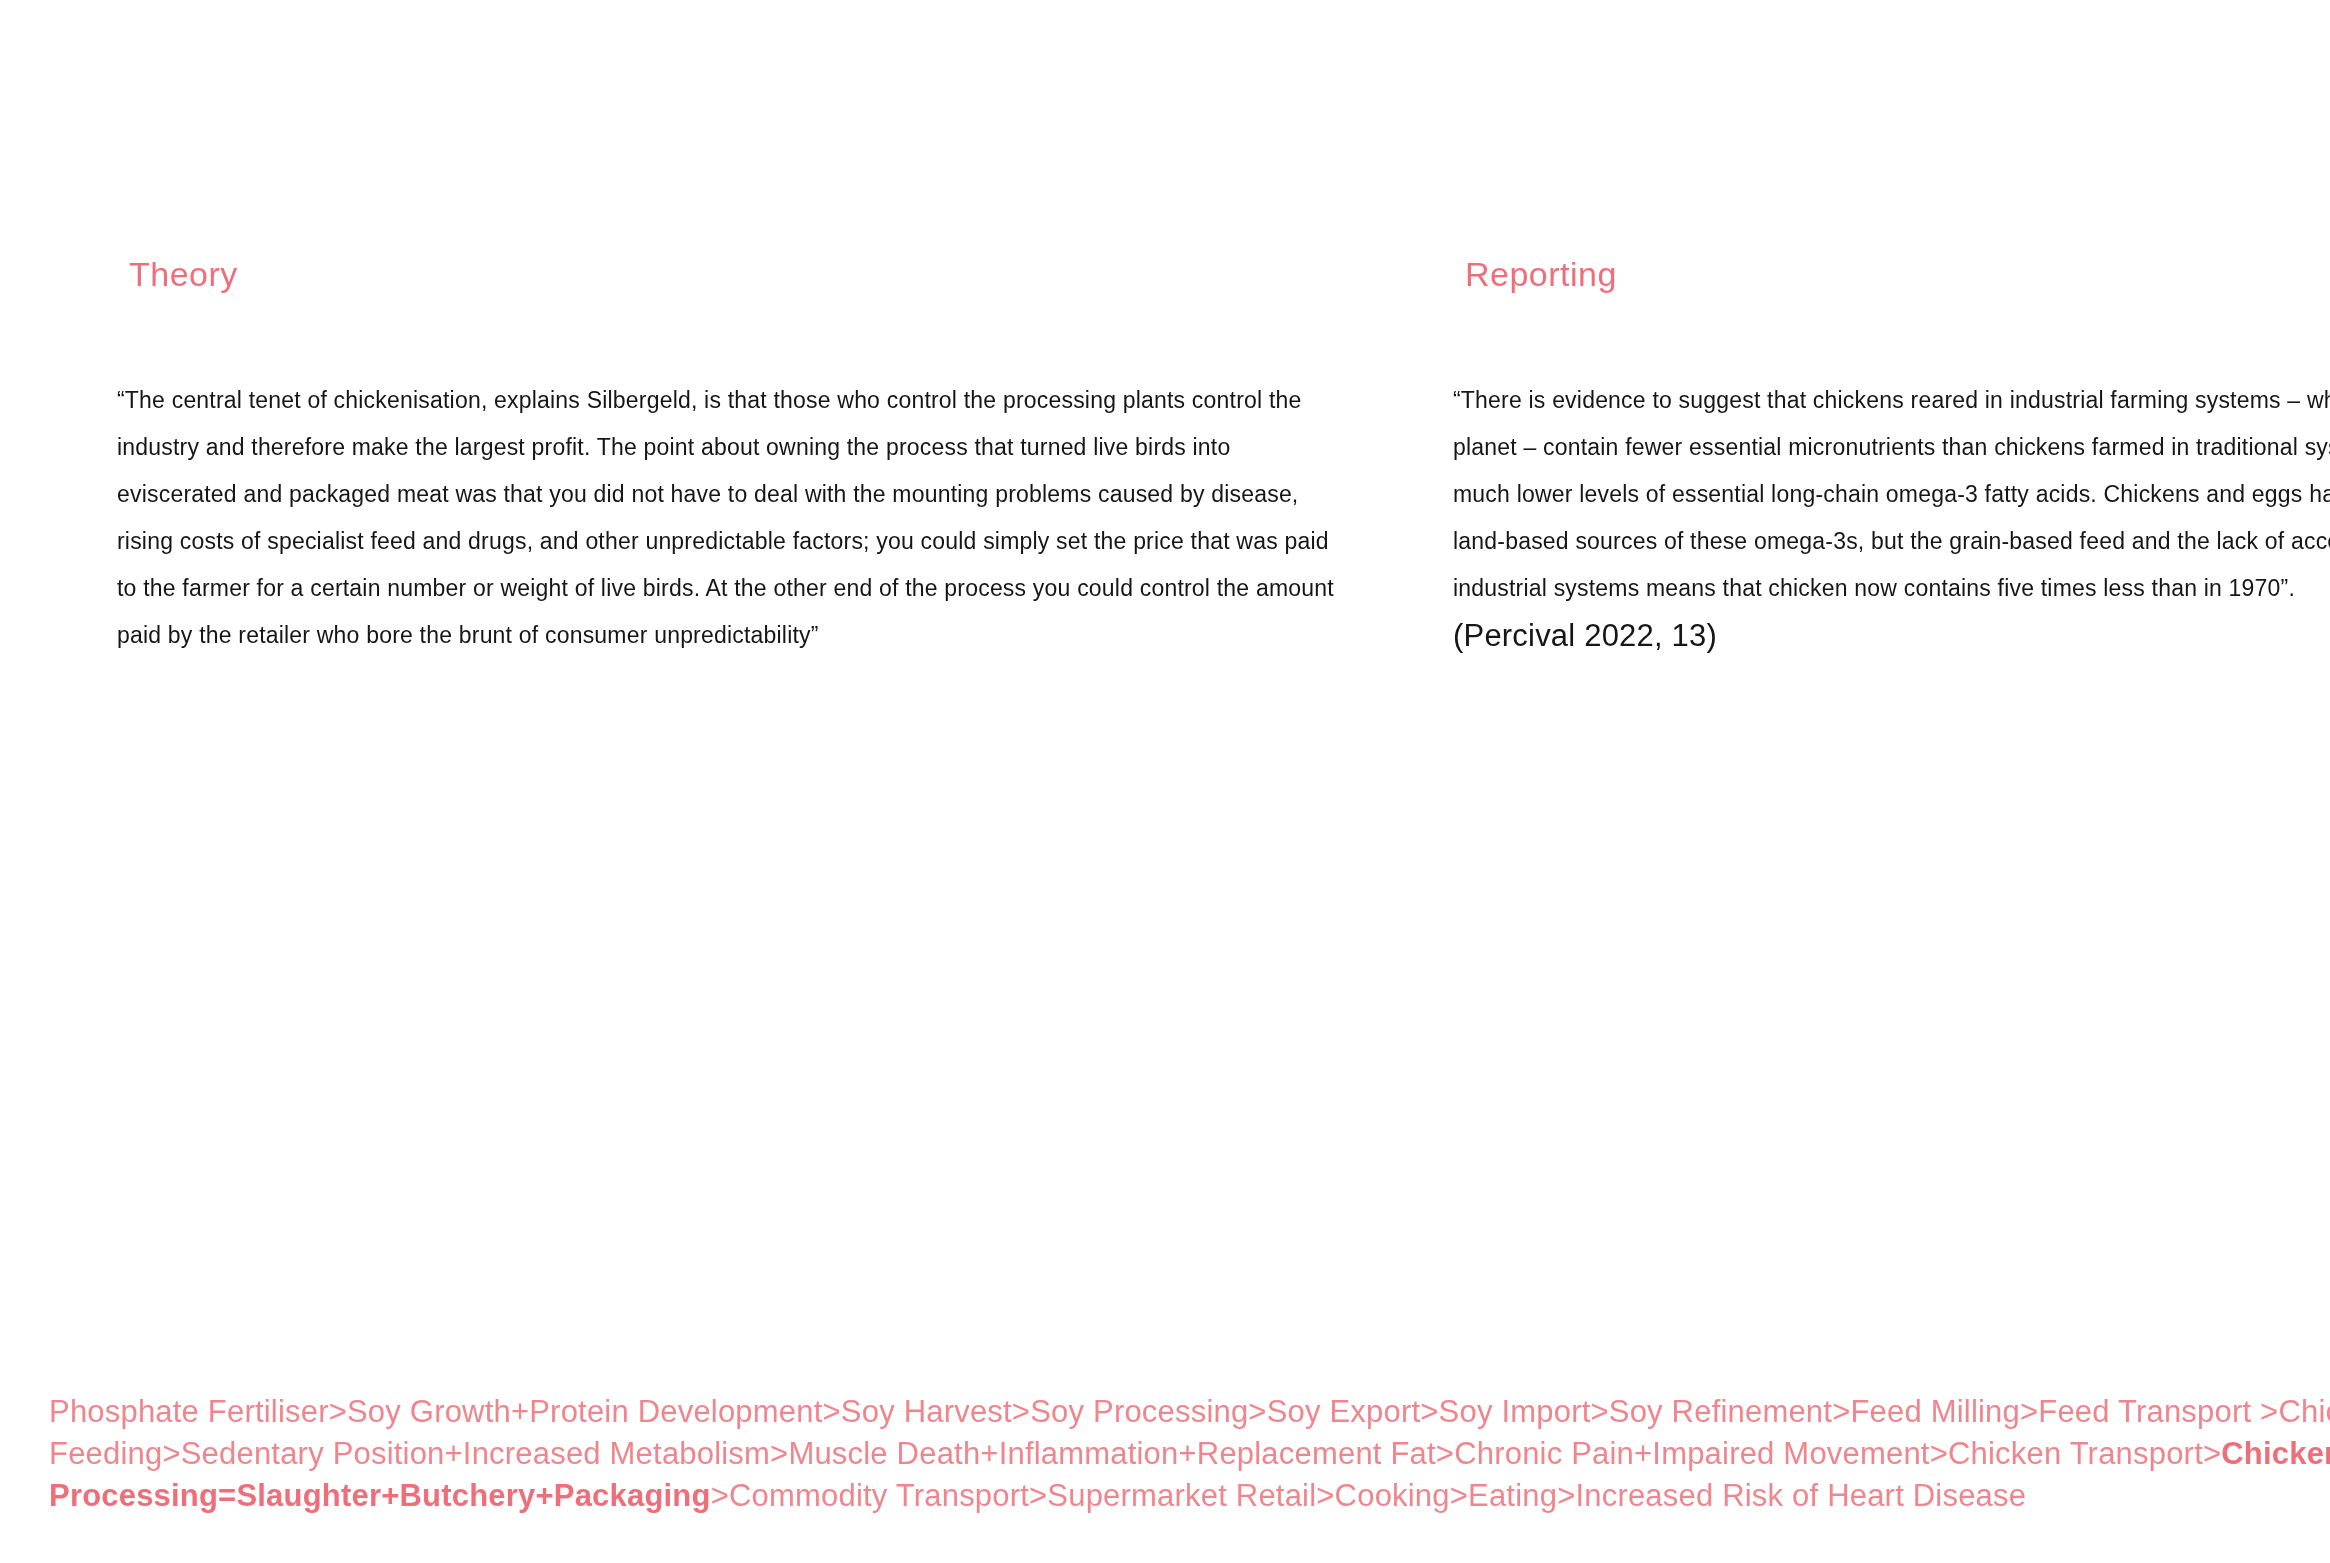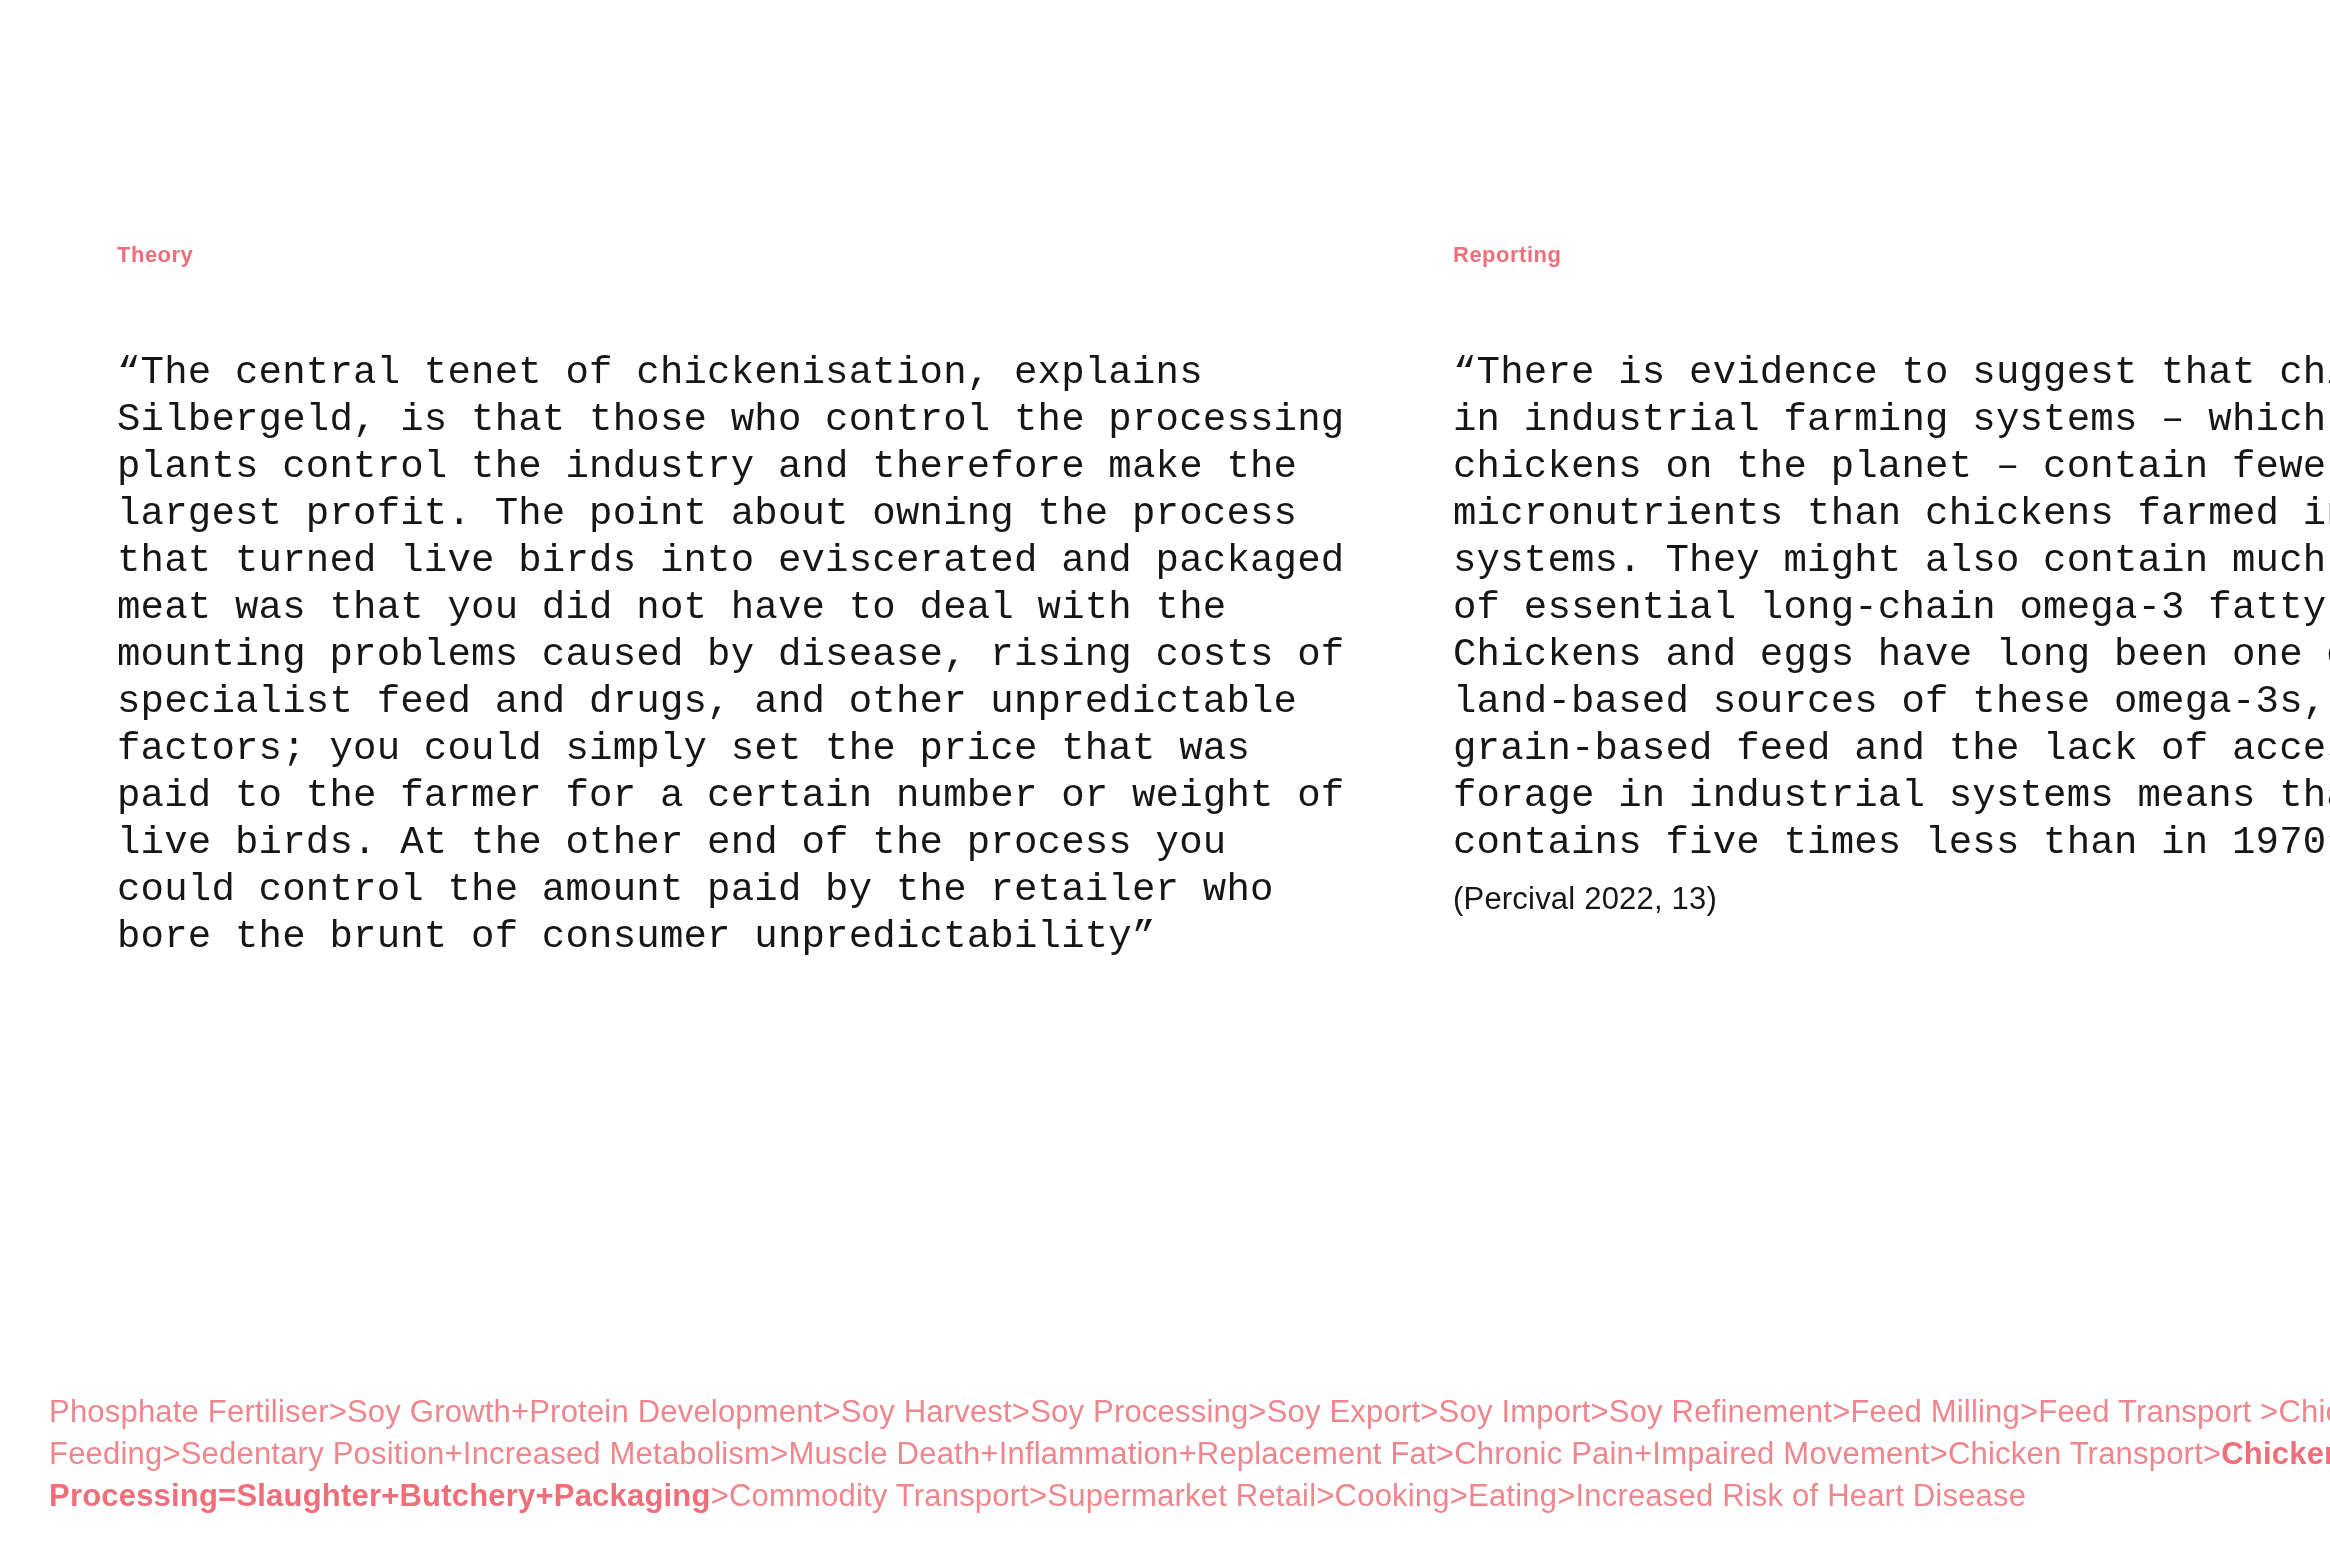--- a/index.html
+++ b/index.html
@@ -24,34 +24,33 @@
   }
   .col-left {
     left: 117px;
     width: 1235px;
   }
   .col-right {
     left: 1453px;
     width: 1223px;
   }
   .heading {
-    margin: 0;
-    font-size: 22px;
-    font-weight: 700;
+    margin: 12px;
+    font-size: 34px;
+    font-weight: 400;
     letter-spacing: 0.5px;
     color: #ee6f7a;
     line-height: 1.2;
   }
   .quote {
-    margin: 82px 0 8px 0;
-    font-size: 39px;
+    margin: 82px 0 0 0;
+    font-size: 23px;
     line-height: 47px;
     color: #161616;
     letter-spacing: 0.2px;
-    font-family: Liberation Mono, monospace;
   }
   .citation {
     margin: 0;
     font-size: 31px;
     line-height: 47px;
     color: #161616;
     letter-spacing: 0.2px;
   }
   .chain {
     position: absolute;

